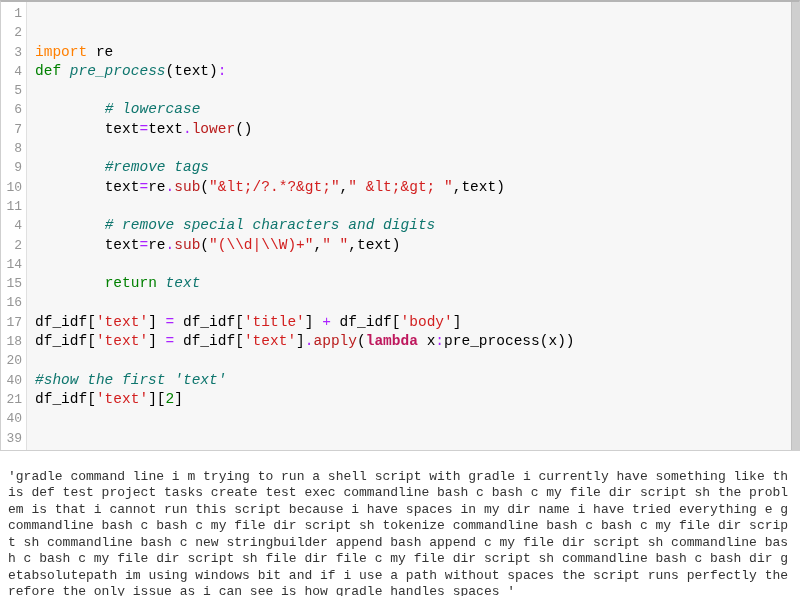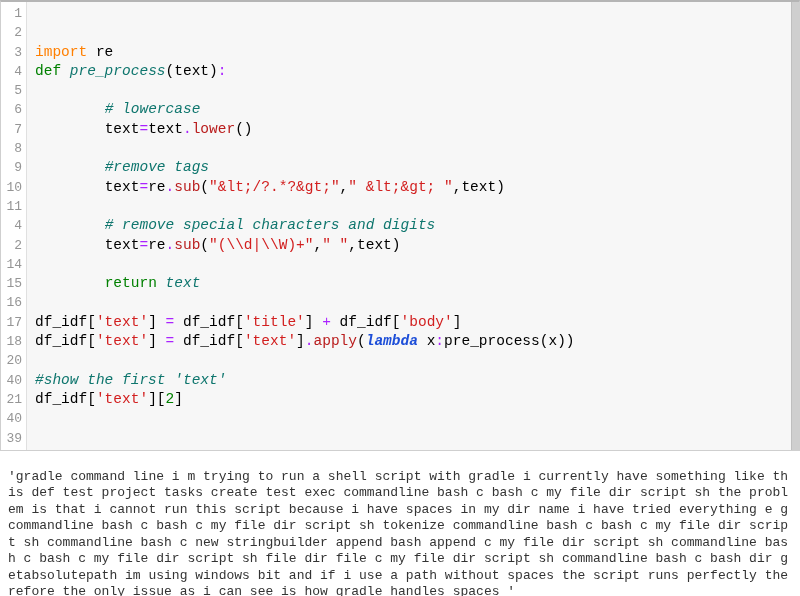--- a/index.html
+++ b/index.html
@@ -51,21 +51,21 @@
   
   .c-keyword   { color: #008000; font-weight: normal; }
   .c-import    { color: #ff7f00; }
   .c-defname   { color: #0f766e; font-style: italic; }
   .c-paren     { color: #000; }
   .c-operator  { color: #aa22ff; }
   .c-string    { color: #d21f1f; }
   .c-comment   { color: #0f766e; font-style: italic; }
   .c-ident     { color: #000; }
   .c-method    { color: #b91c1c; }
-  .c-lambda    { color: #1d4ed8; font-weight: bold; font-style: italic; }
+  .c-lambda    { color: #be185d; font-weight: bold; }
   .c-green     { color: #008000; font-weight: normal; }
   .c-num       { color: #008000; }
 
   .output-block {
     padding: 18px 8px 8px 8px;
     font-family: Menlo, Monaco, Consolas, "Courier New", monospace;
     font-size: 13px;
     line-height: 16.5px;
     color: #333;
     word-break: break-all;

